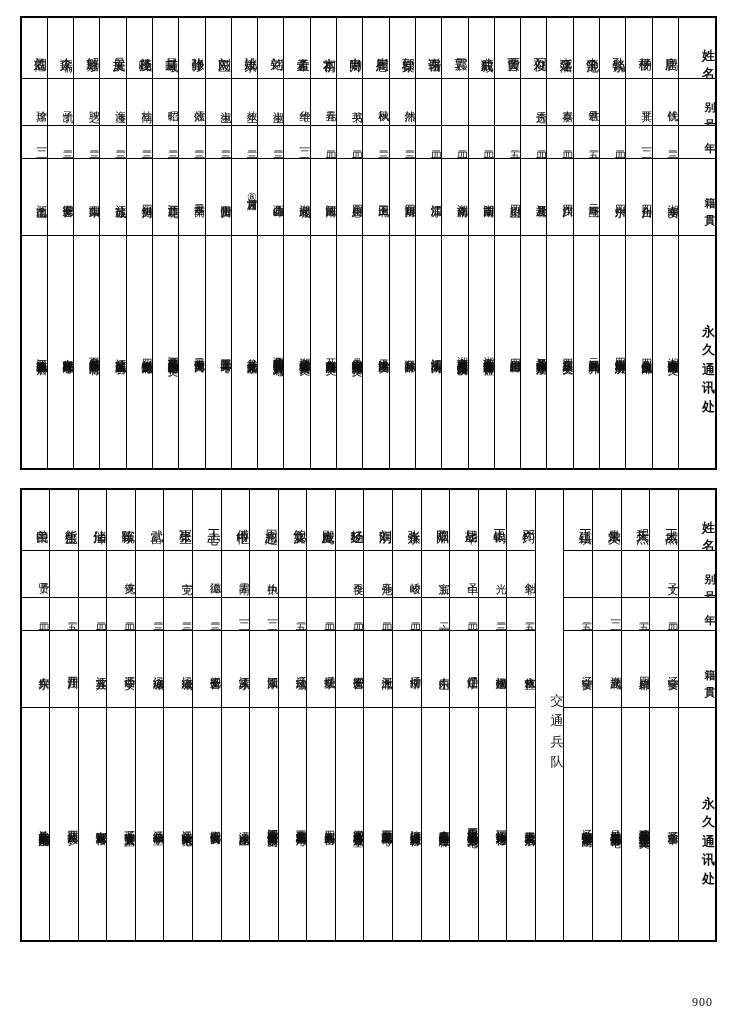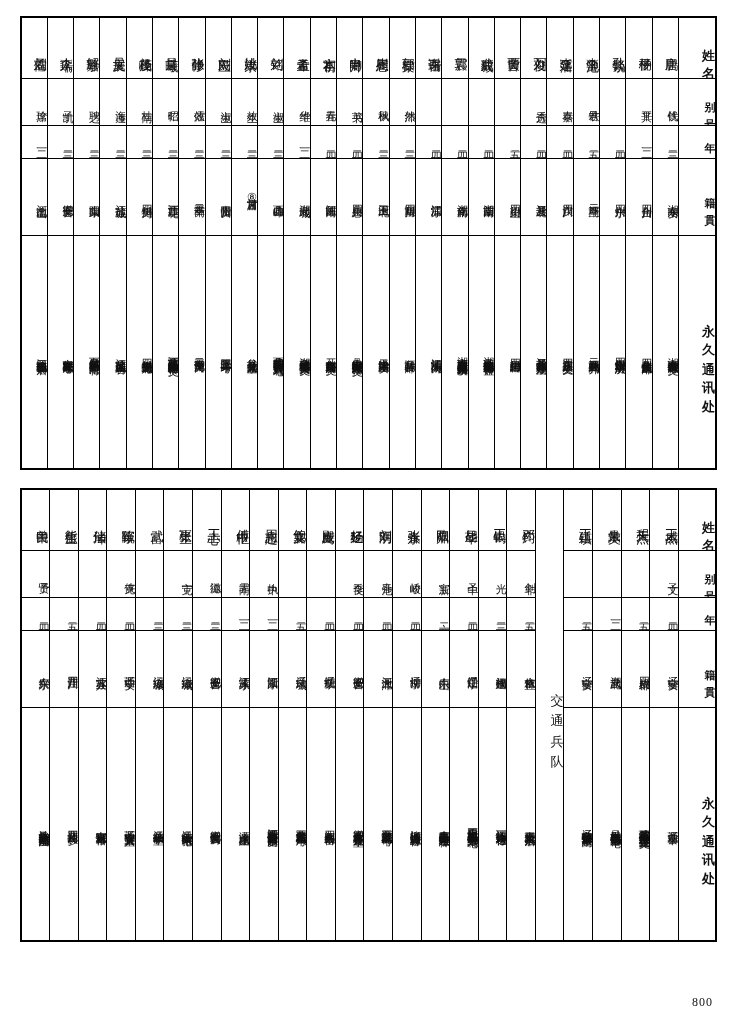--- a/index.html
+++ b/index.html
@@ -349,14 +349,14 @@
         <td>南京太平桥天福米店</td>
         <td>辽宁台安县镇信局转赵家寓堡</td>
         <td>武昌大朝街北段金佛营三号本宅</td>
         <td>成都骡马市街二十六号周进贤先生转交</td>
         <td>辽宁西丰县</td>
         <td class="hdr colhdr">永 久 通 讯 处</td>
       </tr>
     </tbody>
   </table>
 
-  <div class="pagenum">800</div>
+  <div class="pagenum">900</div>
 </div>
 
 </body></html>

